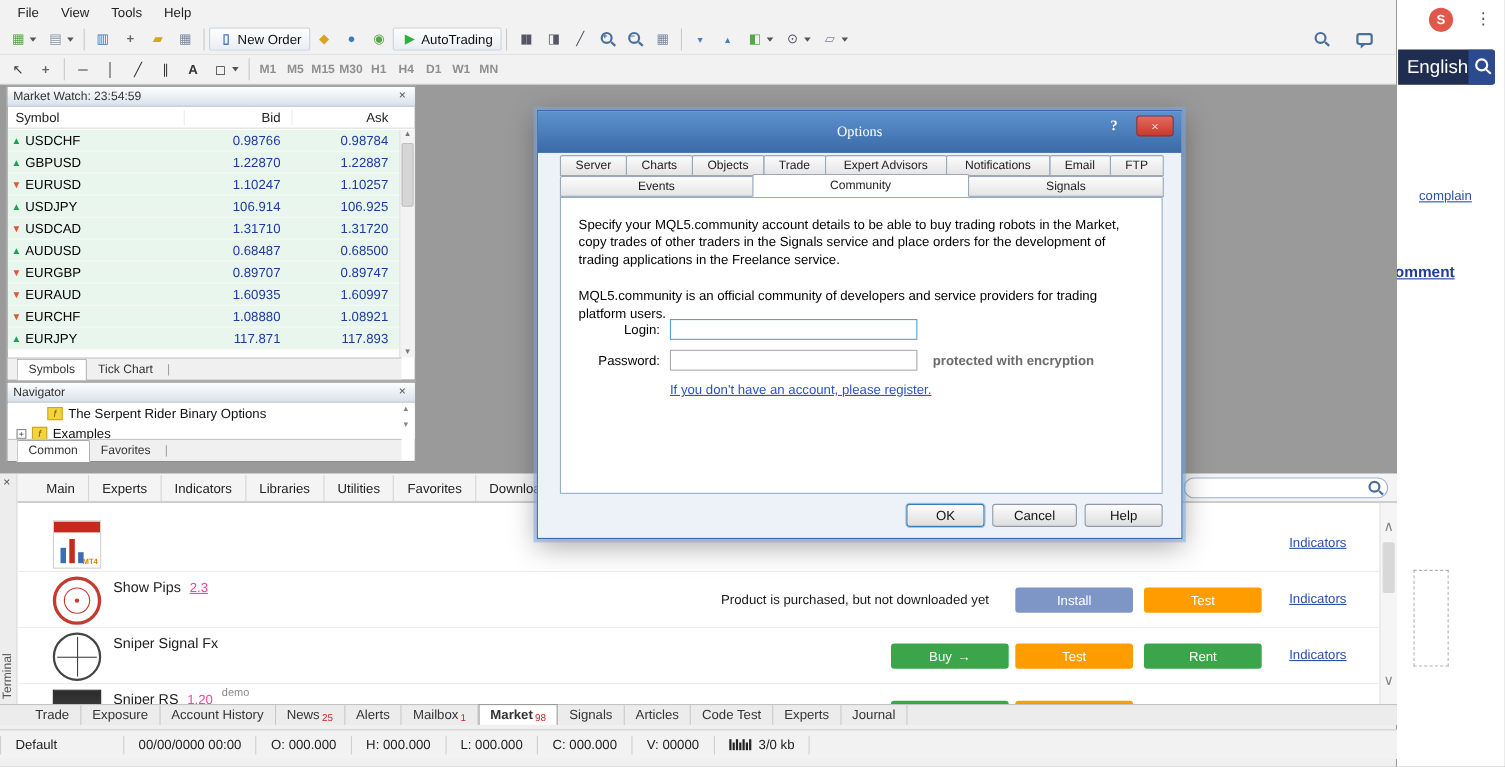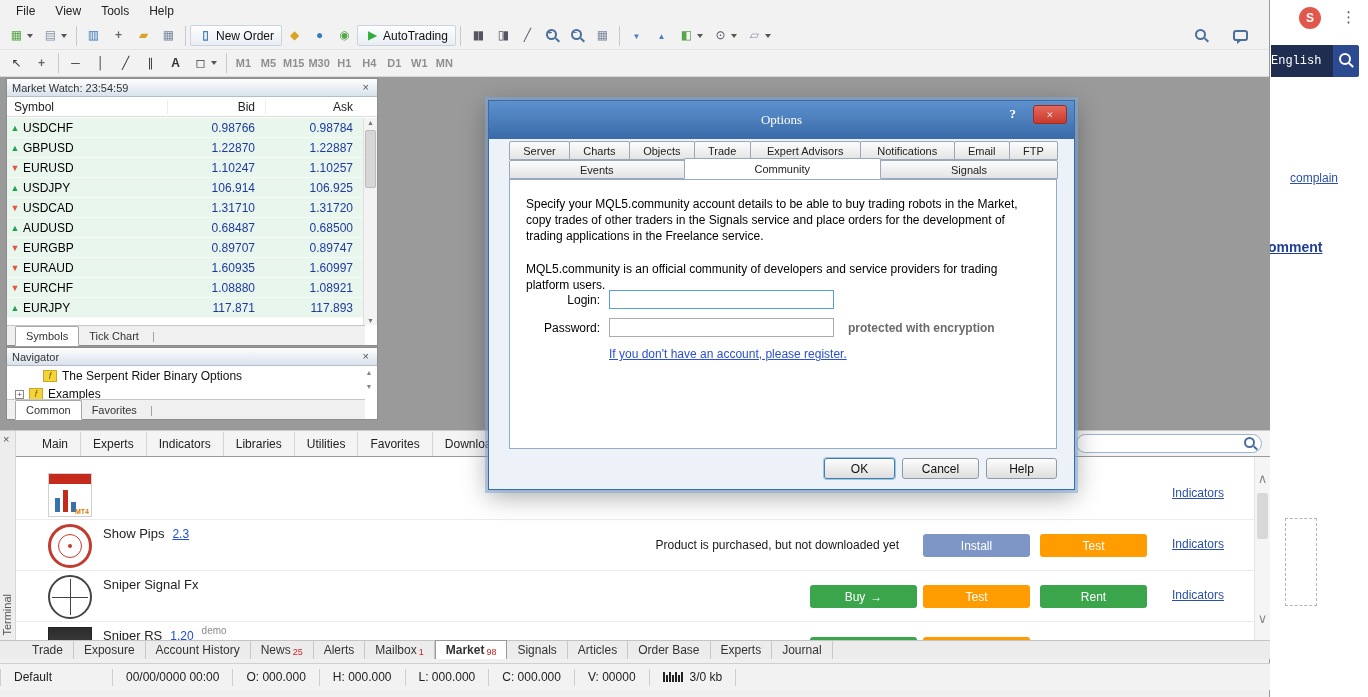--- a/index.html
+++ b/index.html
@@ -4,21 +4,21 @@
 <style>
   * { box-sizing: border-box; margin: 0; padding: 0; }
   body { font-family: "Liberation Sans", sans-serif; font-size: 12px; color: #111; background: #777; cursor: default; }
   .screen { position: relative; width: 1368px; height: 697px; background: #fff; overflow: hidden; }
 
   
   .bg-window { position: absolute; left: 1271px; top: 0; width: 97px; height: 697px; background: #fff; }
   .avatar { position: absolute; left: 28px; top: 7px; width: 22px; height: 22px; border-radius: 50%; background: #e2574c; color: #fff; display: flex; align-items: center; justify-content: center; font-size: 12px; font-weight: bold; }
   .kebab { position: absolute; left: 70px; top: 8px; color: #555; font-size: 15px; }
   .lang-box { position: absolute; left: 0; top: 45px; width: 88px; height: 32px; background: #1e2d50; color: #fff; display: flex; align-items: center; border-radius: 0 3px 3px 0; overflow: hidden; }
-  .lang-box .lbl { font-size: 12px; flex: 1; font-family: Liberation Mono, monospace; }
+  .lang-box .lbl { margin-left: 8px; font-size: 17px; flex: 1; }
   .lang-mag { width: 26px; height: 32px; background: #2b4a8f; position: relative; flex: 0 0 auto; }
   .lang-mag::before { content: ""; position: absolute; left: 6px; top: 8px; width: 8px; height: 8px; border: 2px solid #fff; border-radius: 50%; }
   .lang-mag::after { content: ""; position: absolute; left: 15px; top: 19px; width: 6px; height: 2px; background: #fff; transform: rotate(42deg); }
   .complain { position: absolute; left: 19px; top: 171px; color: #2b50a8; text-decoration: underline; font-size: 12px; }
   .comment { position: absolute; left: -3px; top: 239px; color: #1f3d99; text-decoration: underline; font-weight: bold; font-size: 14px; }
   .dashed-box { position: absolute; left: 14px; top: 518px; width: 32px; height: 88px; border: 1px dashed #b5b5b5; }
 
   
   .mt4 { position: absolute; left: 0; top: 0; width: 1270px; height: 697px; background: #f0f0f0; border-right: 1px solid #9a9a9a; }
 
@@ -137,21 +137,21 @@
   .circ-ico { border-radius: 50%; }
   .snipersig-ico { border: 3px solid #c23b2e; background: #fff; position: relative; }
   .snipersig-ico::before { content: ""; position: absolute; left: 7px; top: 7px; right: 7px; bottom: 7px; border: 1px solid #c23b2e; border-radius: 50%; }
   .snipersig-ico::after { content: ""; position: absolute; left: 17px; top: 17px; width: 4px; height: 4px; background: #c23b2e; border-radius: 50%; }
   .sniperrs-ico { border: 2px solid #444; background: #fff; position: relative; }
   .sniperrs-ico::before { content: ""; position: absolute; left: 50%; top: 2px; bottom: 2px; width: 1px; background: #444; }
   .sniperrs-ico::after { content: ""; position: absolute; top: 50%; left: 2px; right: 2px; height: 1px; background: #444; }
   .serpent-ico { background: linear-gradient(#2b2b2b, #555); border: 1px solid #222; }
   .prod-title { position: absolute; left: 87px; top: 17px; display: flex; align-items: center; gap: 8px; margin-top: 40px; }
   .prod-name { font-size: 13px; color: #222; }
-  .prod-ver { font-size: 12px; color: #1d4ed8; text-decoration: underline; }
+  .prod-ver { font-size: 12px; color: #ec4899; text-decoration: underline; }
   .demo-tag { font-size: 10px; color: #8a8a8a; position: relative; top: -5px; }
   .prod-status { position: absolute; right: 355px; top: 18px; font-size: 12px; color: #1a1a1a; }
   .pbtn { position: absolute; top: 14px; width: 107px; height: 23px; border: none; border-radius: 3px; color: #fff; font-size: 12px; display: flex; align-items: center; justify-content: center; gap: 5px; font-family: "Liberation Sans", sans-serif; }
   .col1 { left: 794px; } .col2 { left: 907px; } .col3 { left: 1024px; }
   .pbtn.install { background: #7e96c6; }
   .pbtn.test { background: #ff9c00; }
   .pbtn.buy, .pbtn.rent { background: #3aa54a; }
   .prod-link { position: absolute; left: 1156px; top: 17px; color: #2b50a8; text-decoration: underline; font-size: 12px; }
   .row1 { top: 12px; } .row2 { top: 63px; } .row3 { top: 114px; } .row4 { top: 166px; height: 51px; }
   .term-scroll { position: absolute; right: 0; top: 0; width: 16px; bottom: 0; background: #f5f5f5; border-left: 1px solid #e3e3e3; }
@@ -581,21 +581,21 @@
           <span>Market</span>
           <span class="badge">98</span>
         </div>
       <div class="btab">
           <span>Signals</span>
         </div>
       <div class="btab">
           <span>Articles</span>
         </div>
       <div class="btab">
-          <span>Order Base</span>
+          <span>Code Test</span>
         </div>
       <div class="btab">
           <span>Experts</span>
         </div>
       <div class="btab">
           <span>Journal</span>
         </div>
     </div>
 
     <div class="statusbar">

